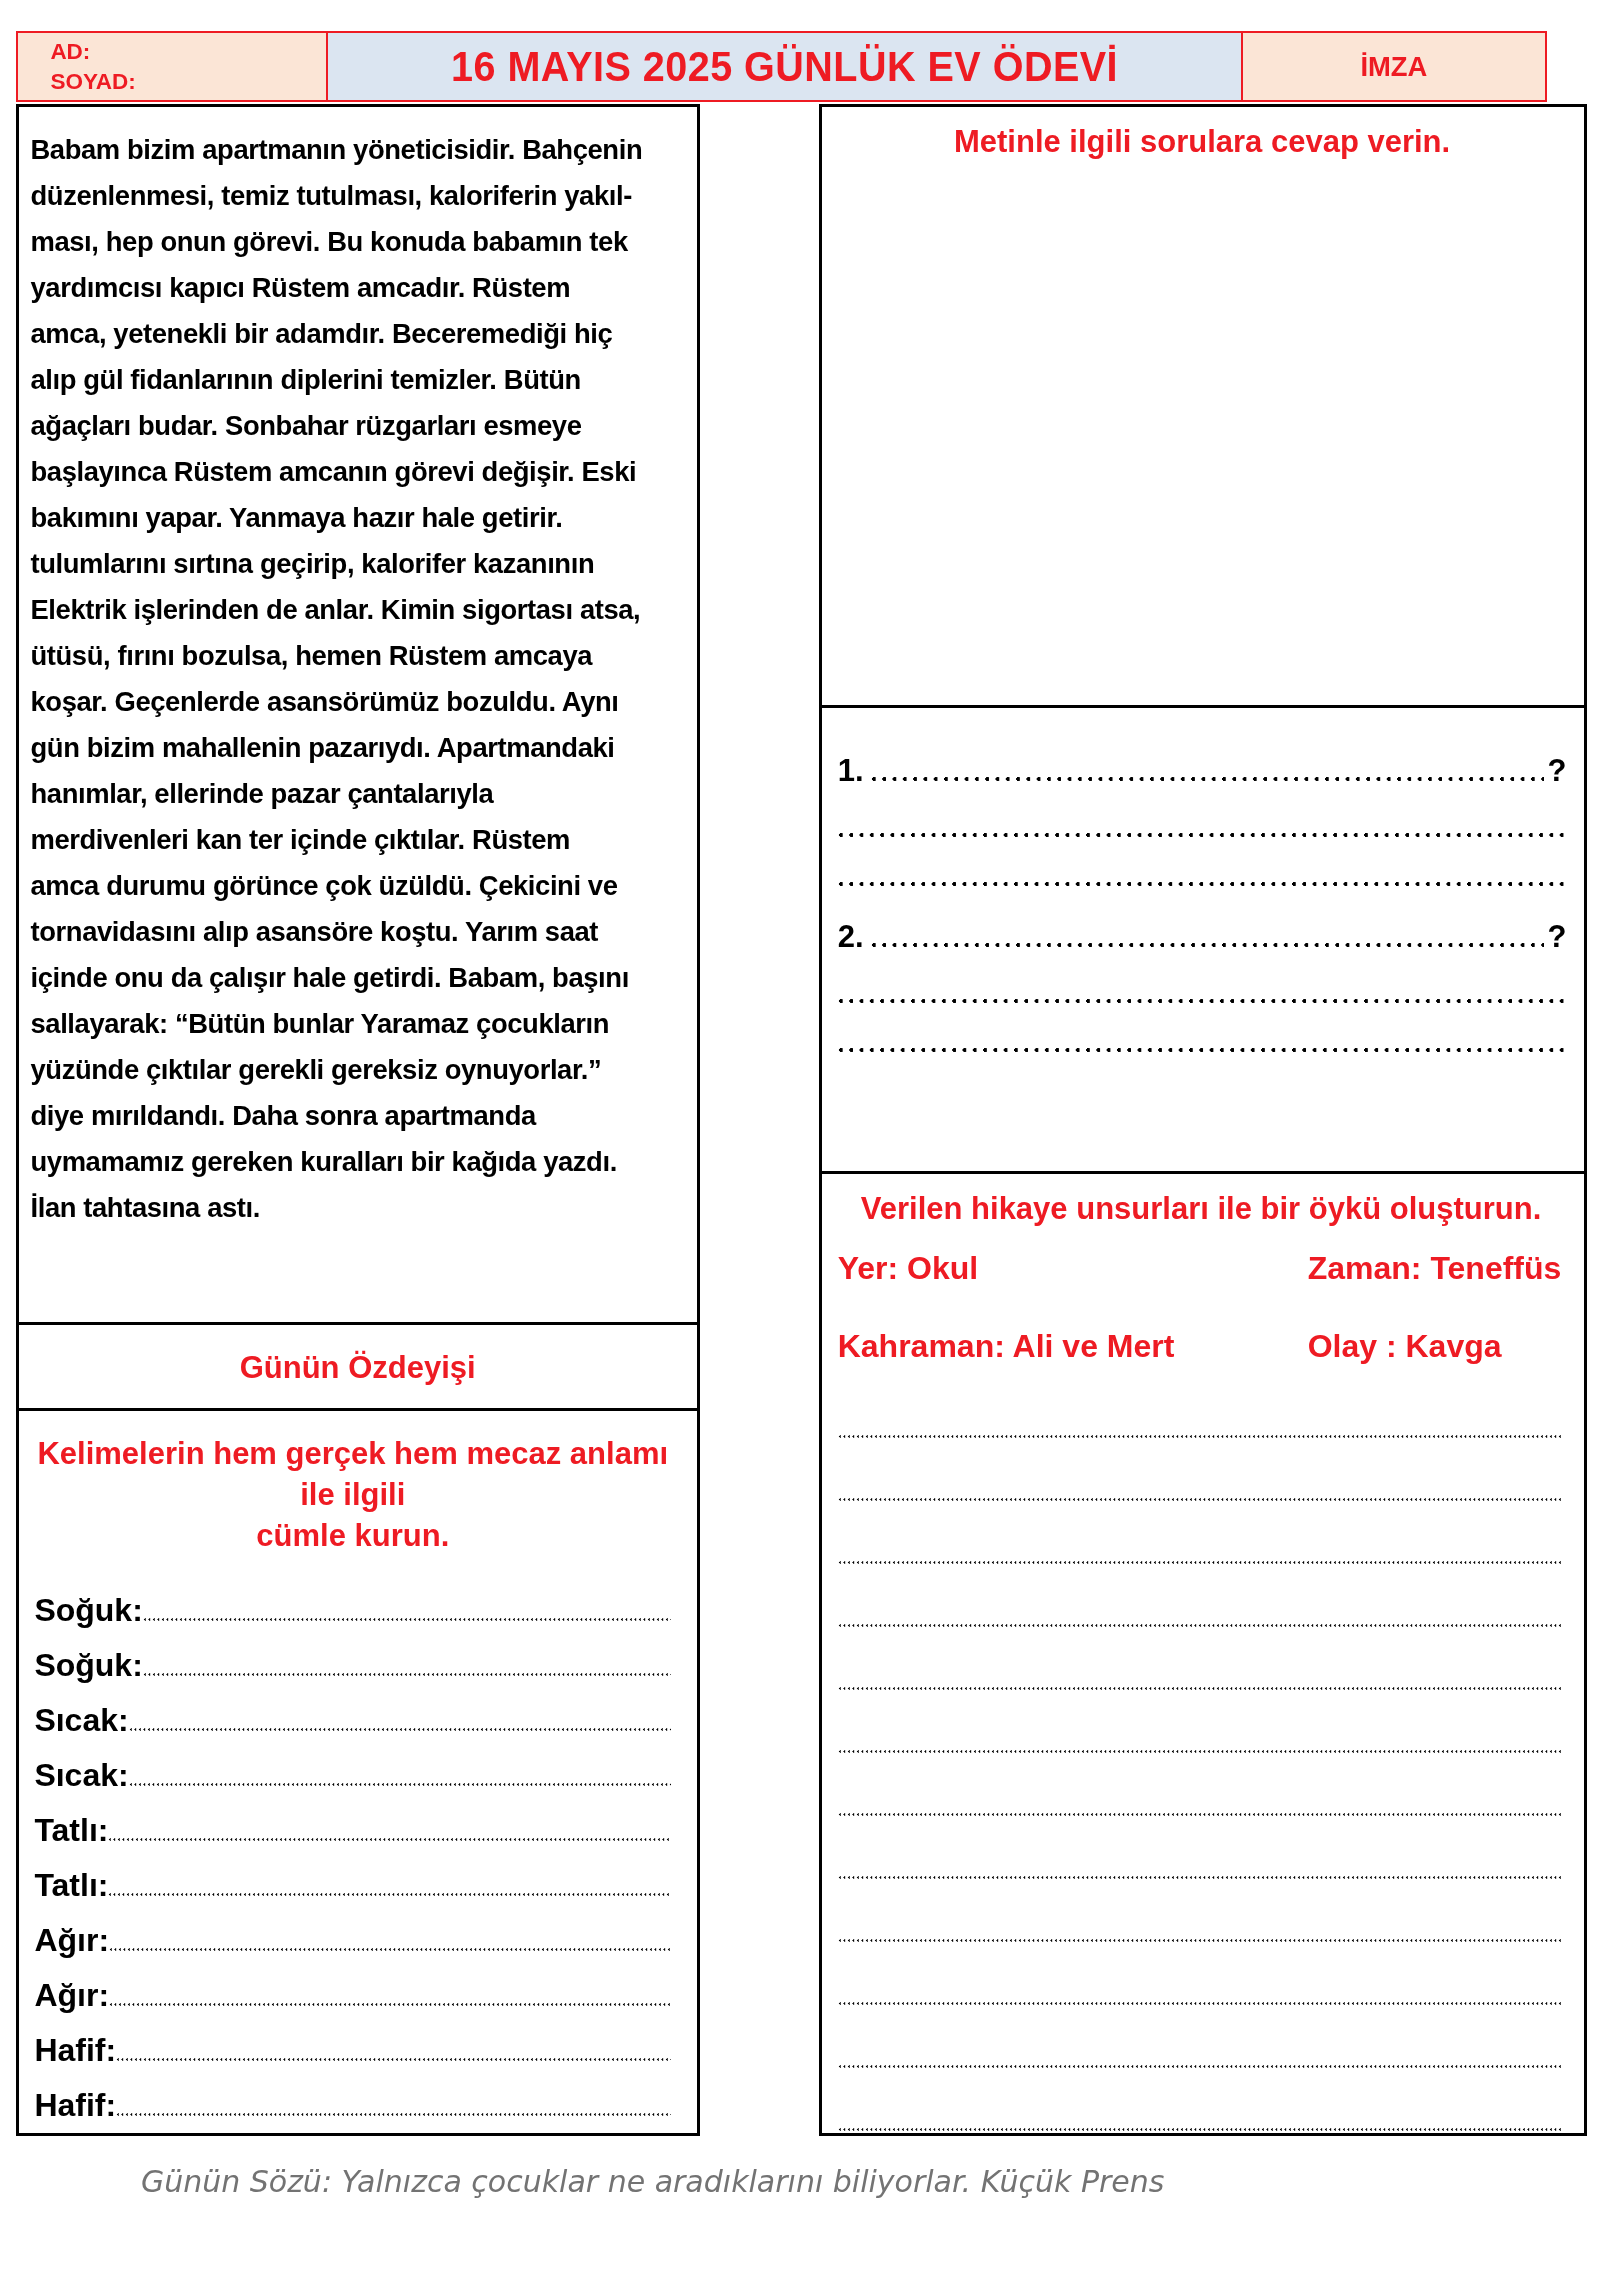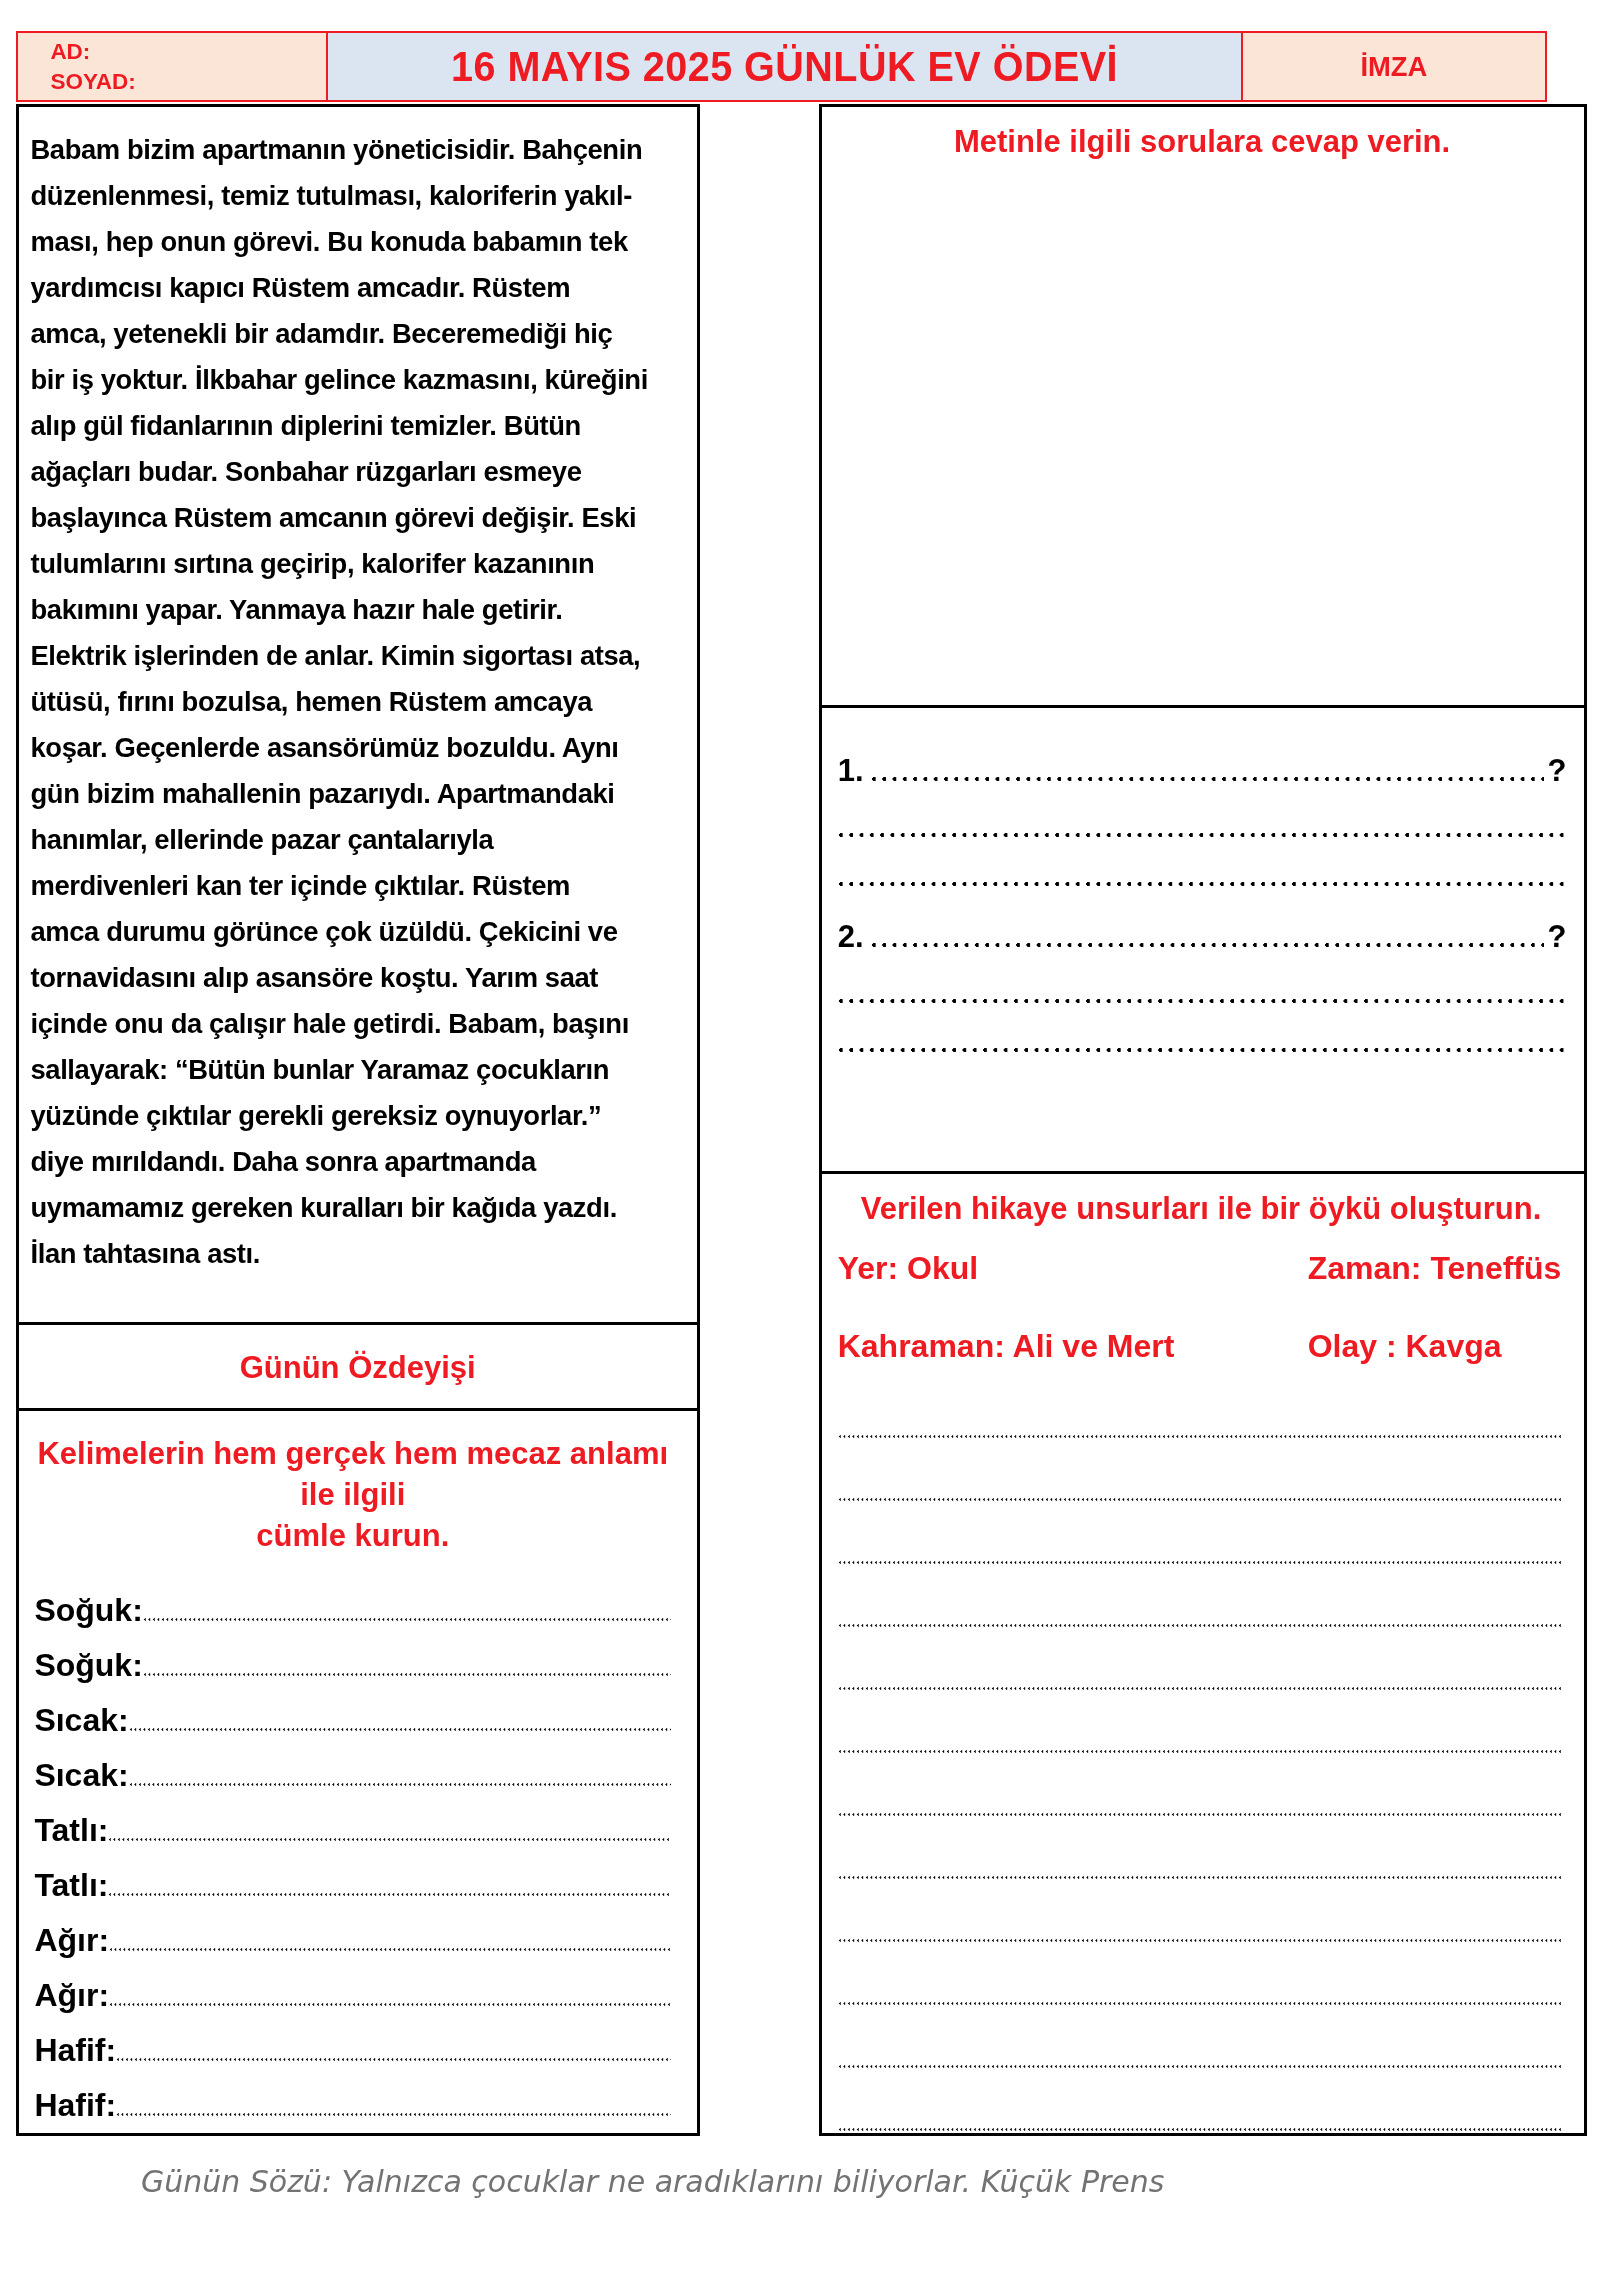--- a/index.html
+++ b/index.html
@@ -95,26 +95,25 @@
   </header>
 
   <section class="col-left">
     <div class="box passage-box">
       <div id="passage">
           <div class="p-line">Babam bizim apartmanın yöneticisidir. Bahçenin</div>
           <div class="p-line">düzenlenmesi, temiz tutulması, kaloriferin yakıl-</div>
           <div class="p-line">ması, hep onun görevi. Bu konuda babamın tek</div>
           <div class="p-line">yardımcısı kapıcı Rüstem amcadır. Rüstem</div>
           <div class="p-line">amca, yetenekli bir adamdır. Beceremediği hiç</div>
-          <div class="p-line">bir iş yoktur. İlkbahar gelince kazmasını, küreğini</div>
           <div class="p-line">alıp gül fidanlarının diplerini temizler. Bütün</div>
           <div class="p-line">ağaçları budar. Sonbahar rüzgarları esmeye</div>
           <div class="p-line">başlayınca Rüstem amcanın görevi değişir. Eski</div>
+          <div class="p-line">bakımını yapar. Yanmaya hazır hale getirir.</div>
           <div class="p-line">tulumlarını sırtına geçirip, kalorifer kazanının</div>
-          <div class="p-line">bakımını yapar. Yanmaya hazır hale getirir.</div>
           <div class="p-line">Elektrik işlerinden de anlar. Kimin sigortası atsa,</div>
           <div class="p-line">ütüsü, fırını bozulsa, hemen Rüstem amcaya</div>
           <div class="p-line">koşar. Geçenlerde asansörümüz bozuldu. Aynı</div>
           <div class="p-line">gün bizim mahallenin pazarıydı. Apartmandaki</div>
           <div class="p-line">hanımlar, ellerinde pazar çantalarıyla</div>
           <div class="p-line">merdivenleri kan ter içinde çıktılar. Rüstem</div>
           <div class="p-line">amca durumu görünce çok üzüldü. Çekicini ve</div>
           <div class="p-line">tornavidasını alıp asansöre koştu. Yarım saat</div>
           <div class="p-line">içinde onu da çalışır hale getirdi. Babam, başını</div>
           <div class="p-line">sallayarak: “Bütün bunlar Yaramaz çocukların</div>

